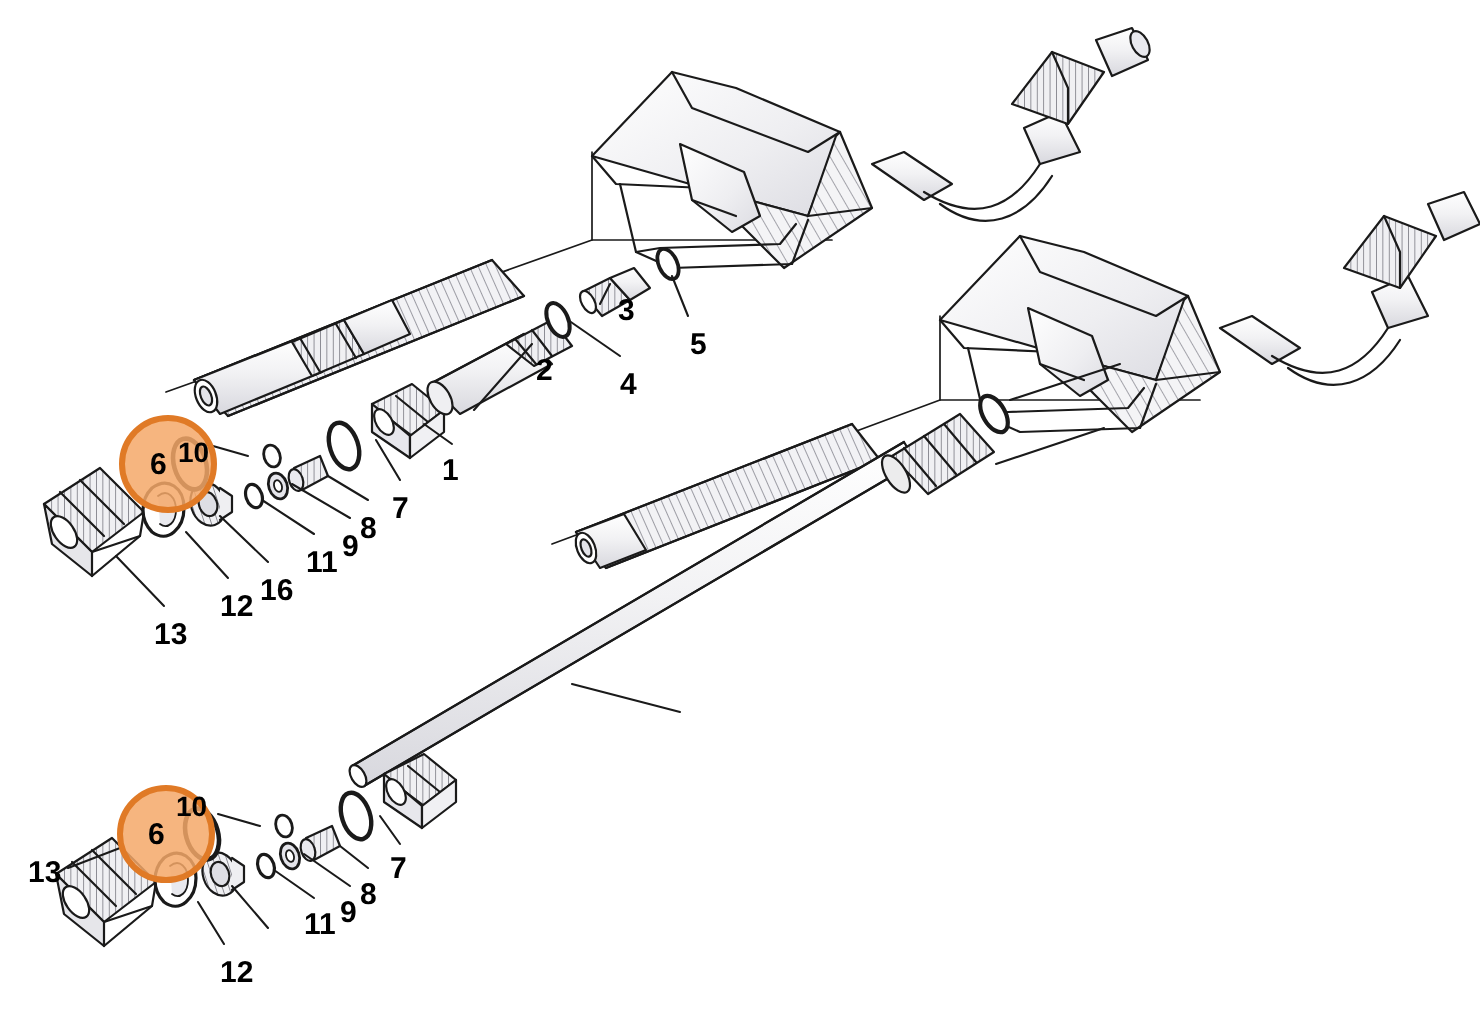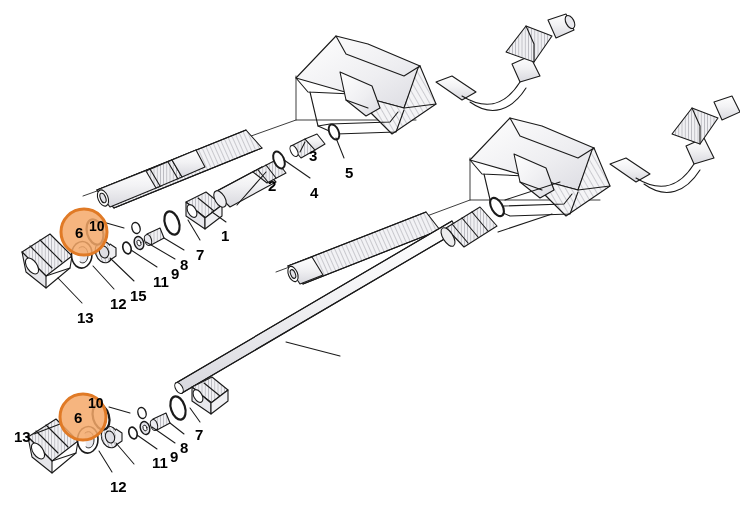--- a/index.html
+++ b/index.html
@@ -337,21 +337,21 @@
   <div class="callout" style="left:309px;top:148px;font-size:15px;">3</div>
   <div class="callout" style="left:310px;top:185px;font-size:15px;">4</div>
   <div class="callout" style="left:345px;top:165px;font-size:15px;">5</div>
   <div class="callout" style="left:196px;top:247px;font-size:15px;">7</div>
   <div class="callout" style="left:180px;top:257px;font-size:15px;">8</div>
   <div class="callout" style="left:171px;top:266px;font-size:15px;">9</div>
   <div class="callout" style="left:89px;top:219px;font-size:14px;">10</div>
   <div class="callout" style="left:153px;top:274px;font-size:15px;">11</div>
   <div class="callout" style="left:110px;top:296px;font-size:15px;">12</div>
   <div class="callout" style="left:77px;top:310px;font-size:15px;">13</div>
-  <div class="callout" style="left:130px;top:288px;font-size:15px;">15</div>
+  <div class="callout" style="left:130px;top:288px;font-size:15px;">16</div>
 
   <div class="callout" style="left:195px;top:427px;font-size:15px;">7</div>
   <div class="callout" style="left:180px;top:440px;font-size:15px;">8</div>
   <div class="callout" style="left:170px;top:449px;font-size:15px;">9</div>
   <div class="callout" style="left:88px;top:396px;font-size:14px;">10</div>
   <div class="callout" style="left:152px;top:455px;font-size:15px;">11</div>
   <div class="callout" style="left:110px;top:479px;font-size:15px;">12</div>
   <div class="callout" style="left:14px;top:429px;font-size:15px;">13</div>
 
   <div class="callout hl-label" style="left:75px;top:225px;font-size:15px;">6</div>

